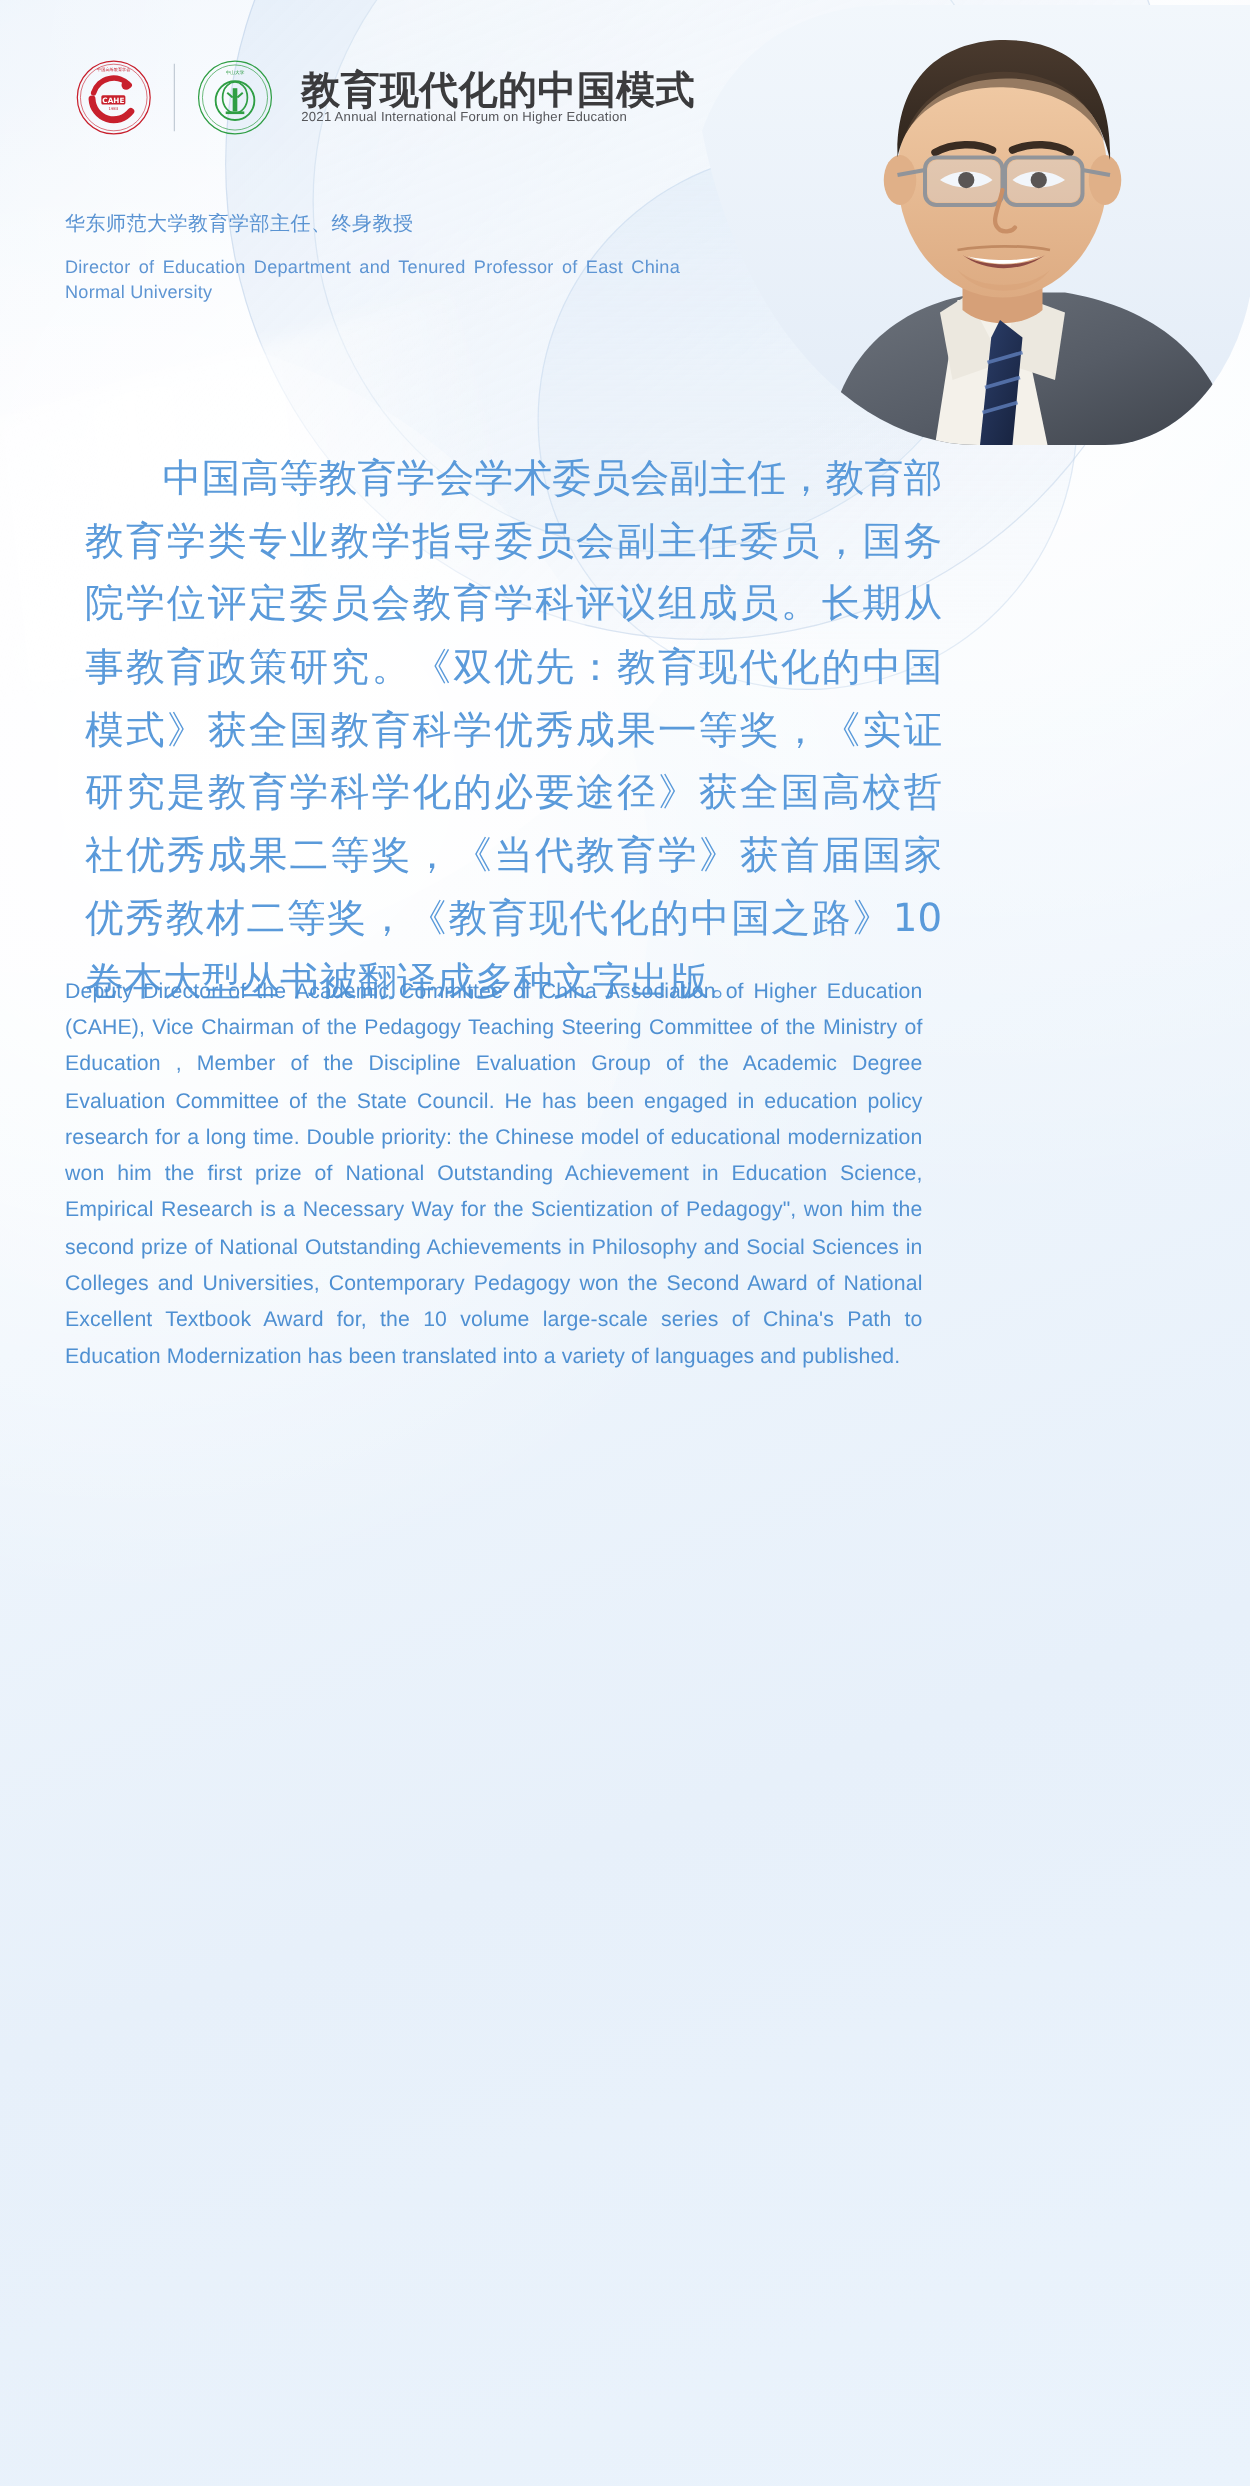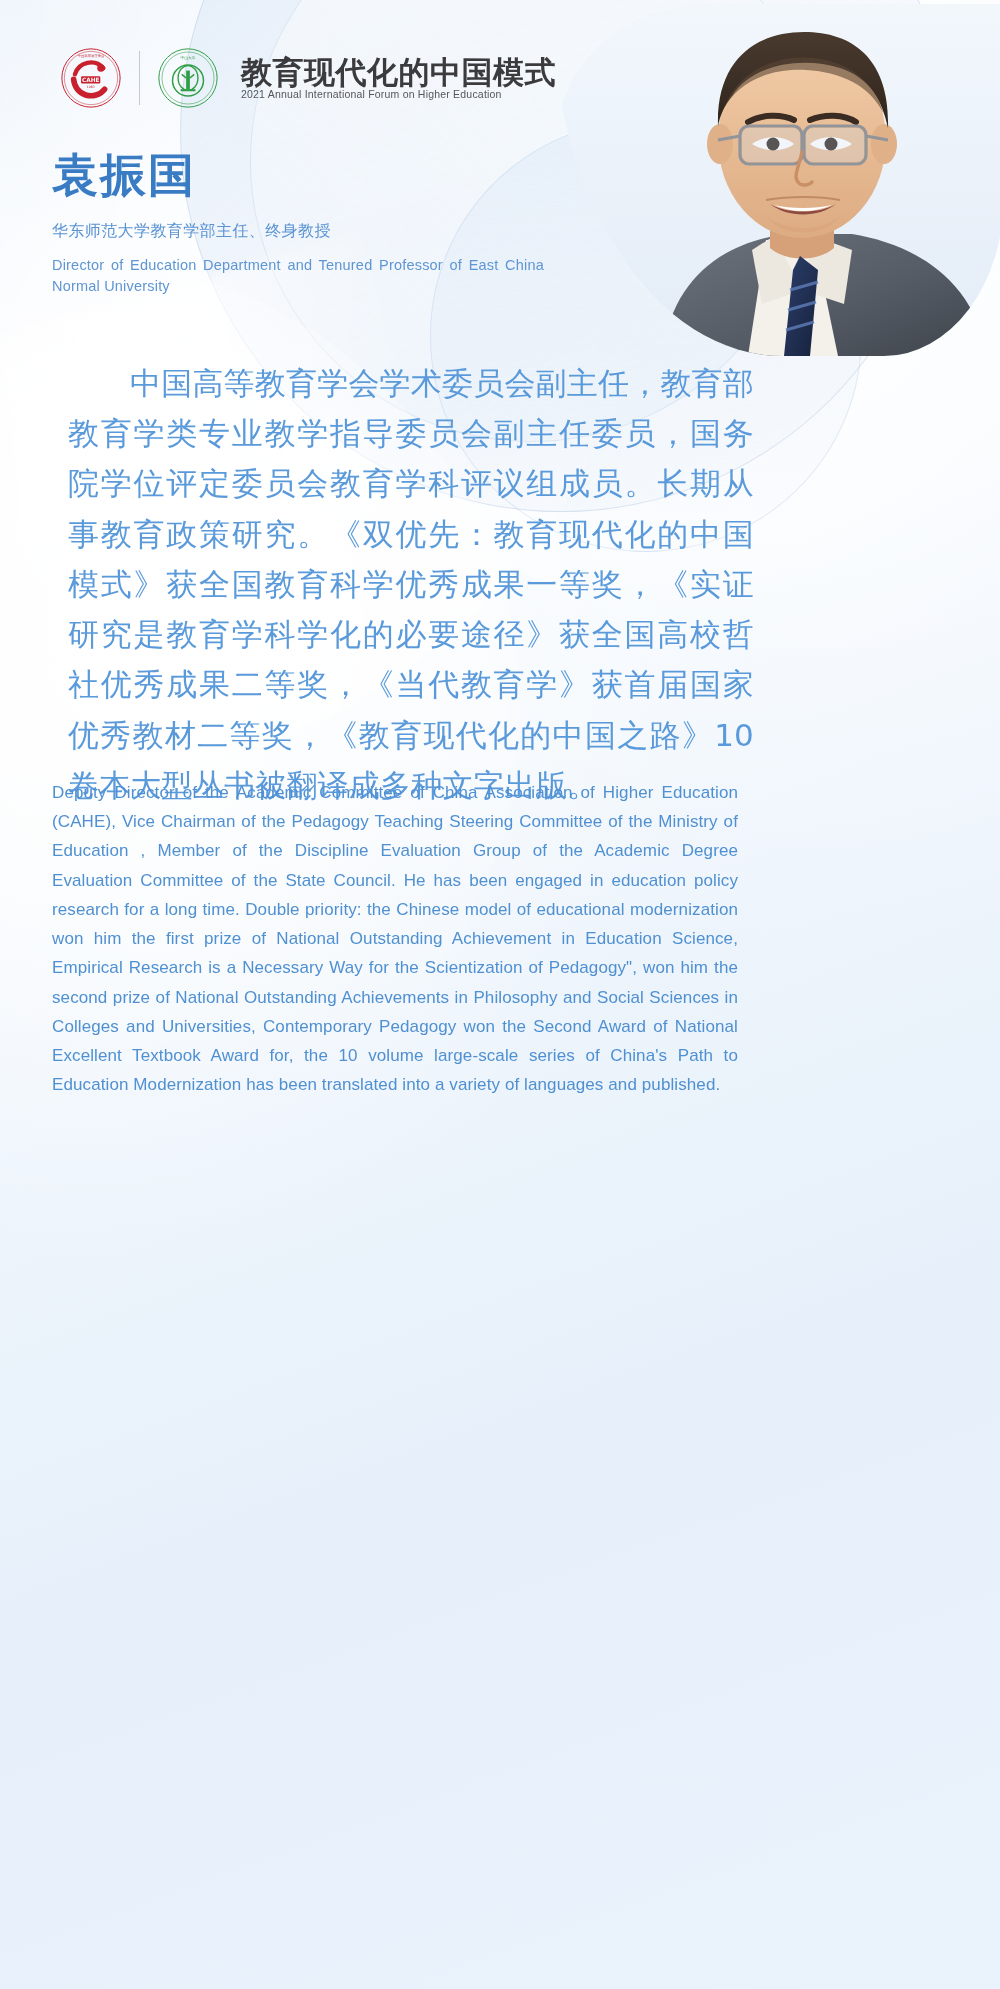--- a/index.html
+++ b/index.html
@@ -251,21 +251,20 @@
       </div>
 
       <div class="title-block">
         <div class="t-cn">教育现代化的中国模式</div>
         <div class="t-en">2021 Annual International Forum on Higher Education</div>
       </div>
     </div>
   </div>
 
   <div class="name-block">
-    <div class="name-cn">袁振国</div>
     <div class="aff-cn">华东师范大学教育学部主任、终身教授</div>
     <div class="aff-en">Director of Education Department and Tenured Professor of East China Normal University</div>
   </div>
 
   <div class="bio-cn">中国高等教育学会学术委员会副主任，教育部教育学类专业教学指导委员会副主任委员，国务院学位评定委员会教育学科评议组成员。长期从事教育政策研究。《双优先：教育现代化的中国模式》获全国教育科学优秀成果一等奖，《实证研究是教育学科学化的必要途径》获全国高校哲社优秀成果二等奖，《当代教育学》获首届国家优秀教材二等奖，《教育现代化的中国之路》10卷本大型丛书被翻译成多种文字出版。</div>
   <div class="bio-en">Deputy Director of the Academic Committee of China Association of Higher Education (CAHE), Vice Chairman of the Pedagogy Teaching Steering Committee of the Ministry of Education , Member of the Discipline Evaluation Group of the Academic Degree Evaluation Committee of the State Council. He has been engaged in education policy research for a long time. Double priority: the Chinese model of educational modernization won him the first prize of National Outstanding Achievement in Education Science, Empirical Research is a Necessary Way for the Scientization of Pedagogy", won him the second prize of National Outstanding Achievements in Philosophy and Social Sciences in Colleges and Universities, Contemporary Pedagogy won the Second Award of National Excellent Textbook Award for, the 10 volume large-scale series of China's Path to Education Modernization has been translated into a variety of languages and published.</div>
 
 </div>
 
 </body></html>

